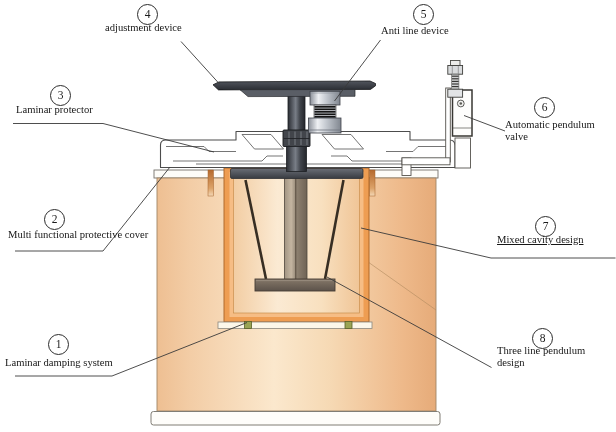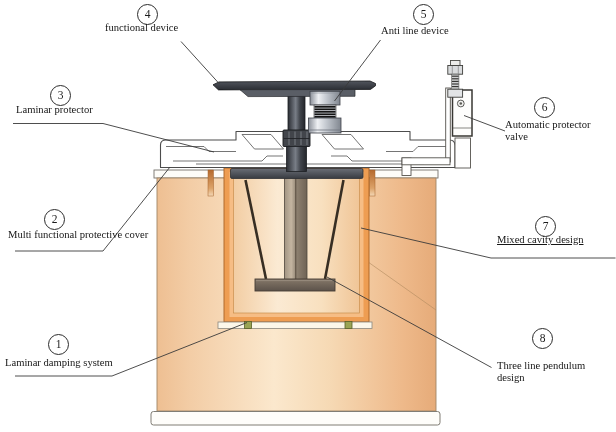--- a/index.html
+++ b/index.html
@@ -201,19 +201,19 @@
   <div class="co-num" style="left:535px;top:216px;">
       <span>7</span>
     </div>
   <div class="co-num" style="left:532px;top:328px;">
       <span>8</span>
     </div>
 
   <div class="co-label" style="left:8px;top:229px;">Multi functional protective cover</div>
   <div class="co-label" style="left:5px;top:357px;">Laminar damping system</div>
   <div class="co-label" style="left:16px;top:104px;">Laminar protector</div>
-  <div class="co-label" style="left:105px;top:22px;">functional device</div>
+  <div class="co-label" style="left:105px;top:22px;">adjustment device</div>
   <div class="co-label" style="left:381px;top:25px;">Anti line device</div>
-  <div class="co-label wrap" style="left:505px;top:119px;width:90px;">Automatic protector valve</div>
+  <div class="co-label wrap" style="left:505px;top:119px;width:90px;">Automatic pendulum valve</div>
   <div class="co-label" style="left:497px;top:234px;text-decoration:underline;">Mixed cavity design</div>
-  <div class="co-label wrap" style="left:497px;top:345px;width:95px;margin-top:15px;">Three line pendulum design</div>
+  <div class="co-label wrap" style="left:497px;top:345px;width:95px;">Three line pendulum design</div>
 
 </div>
 
 </body></html>

